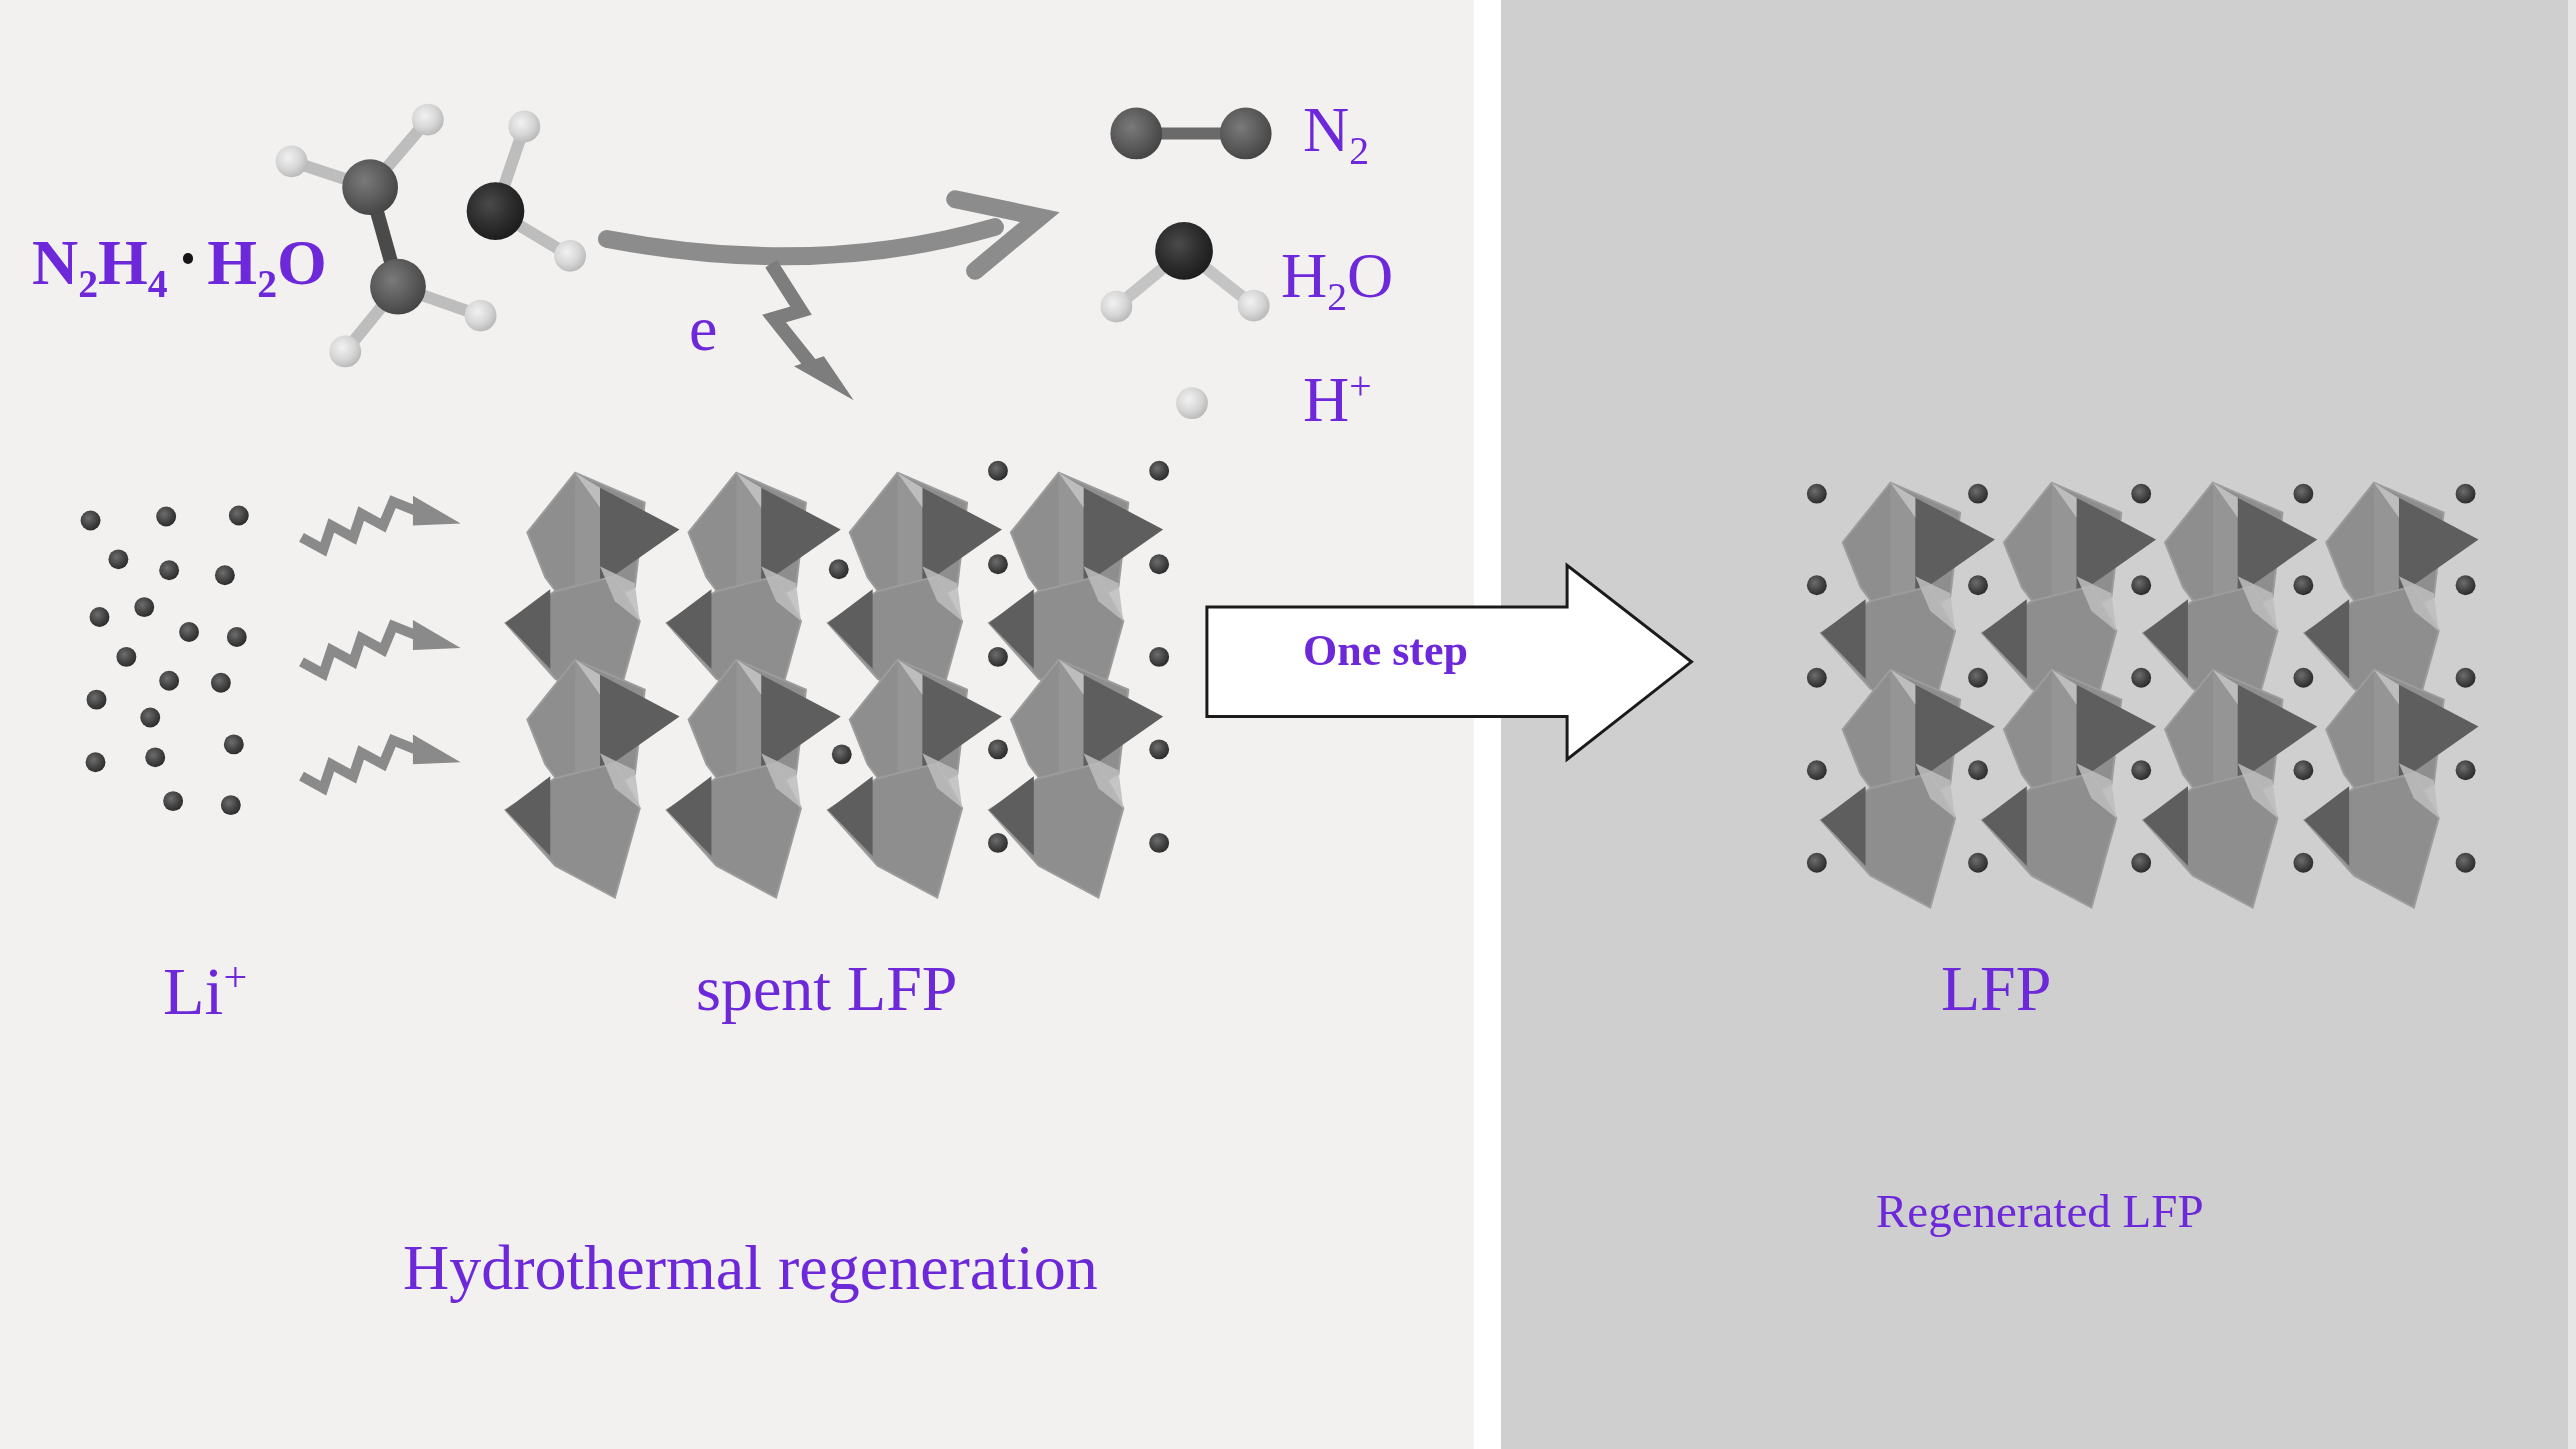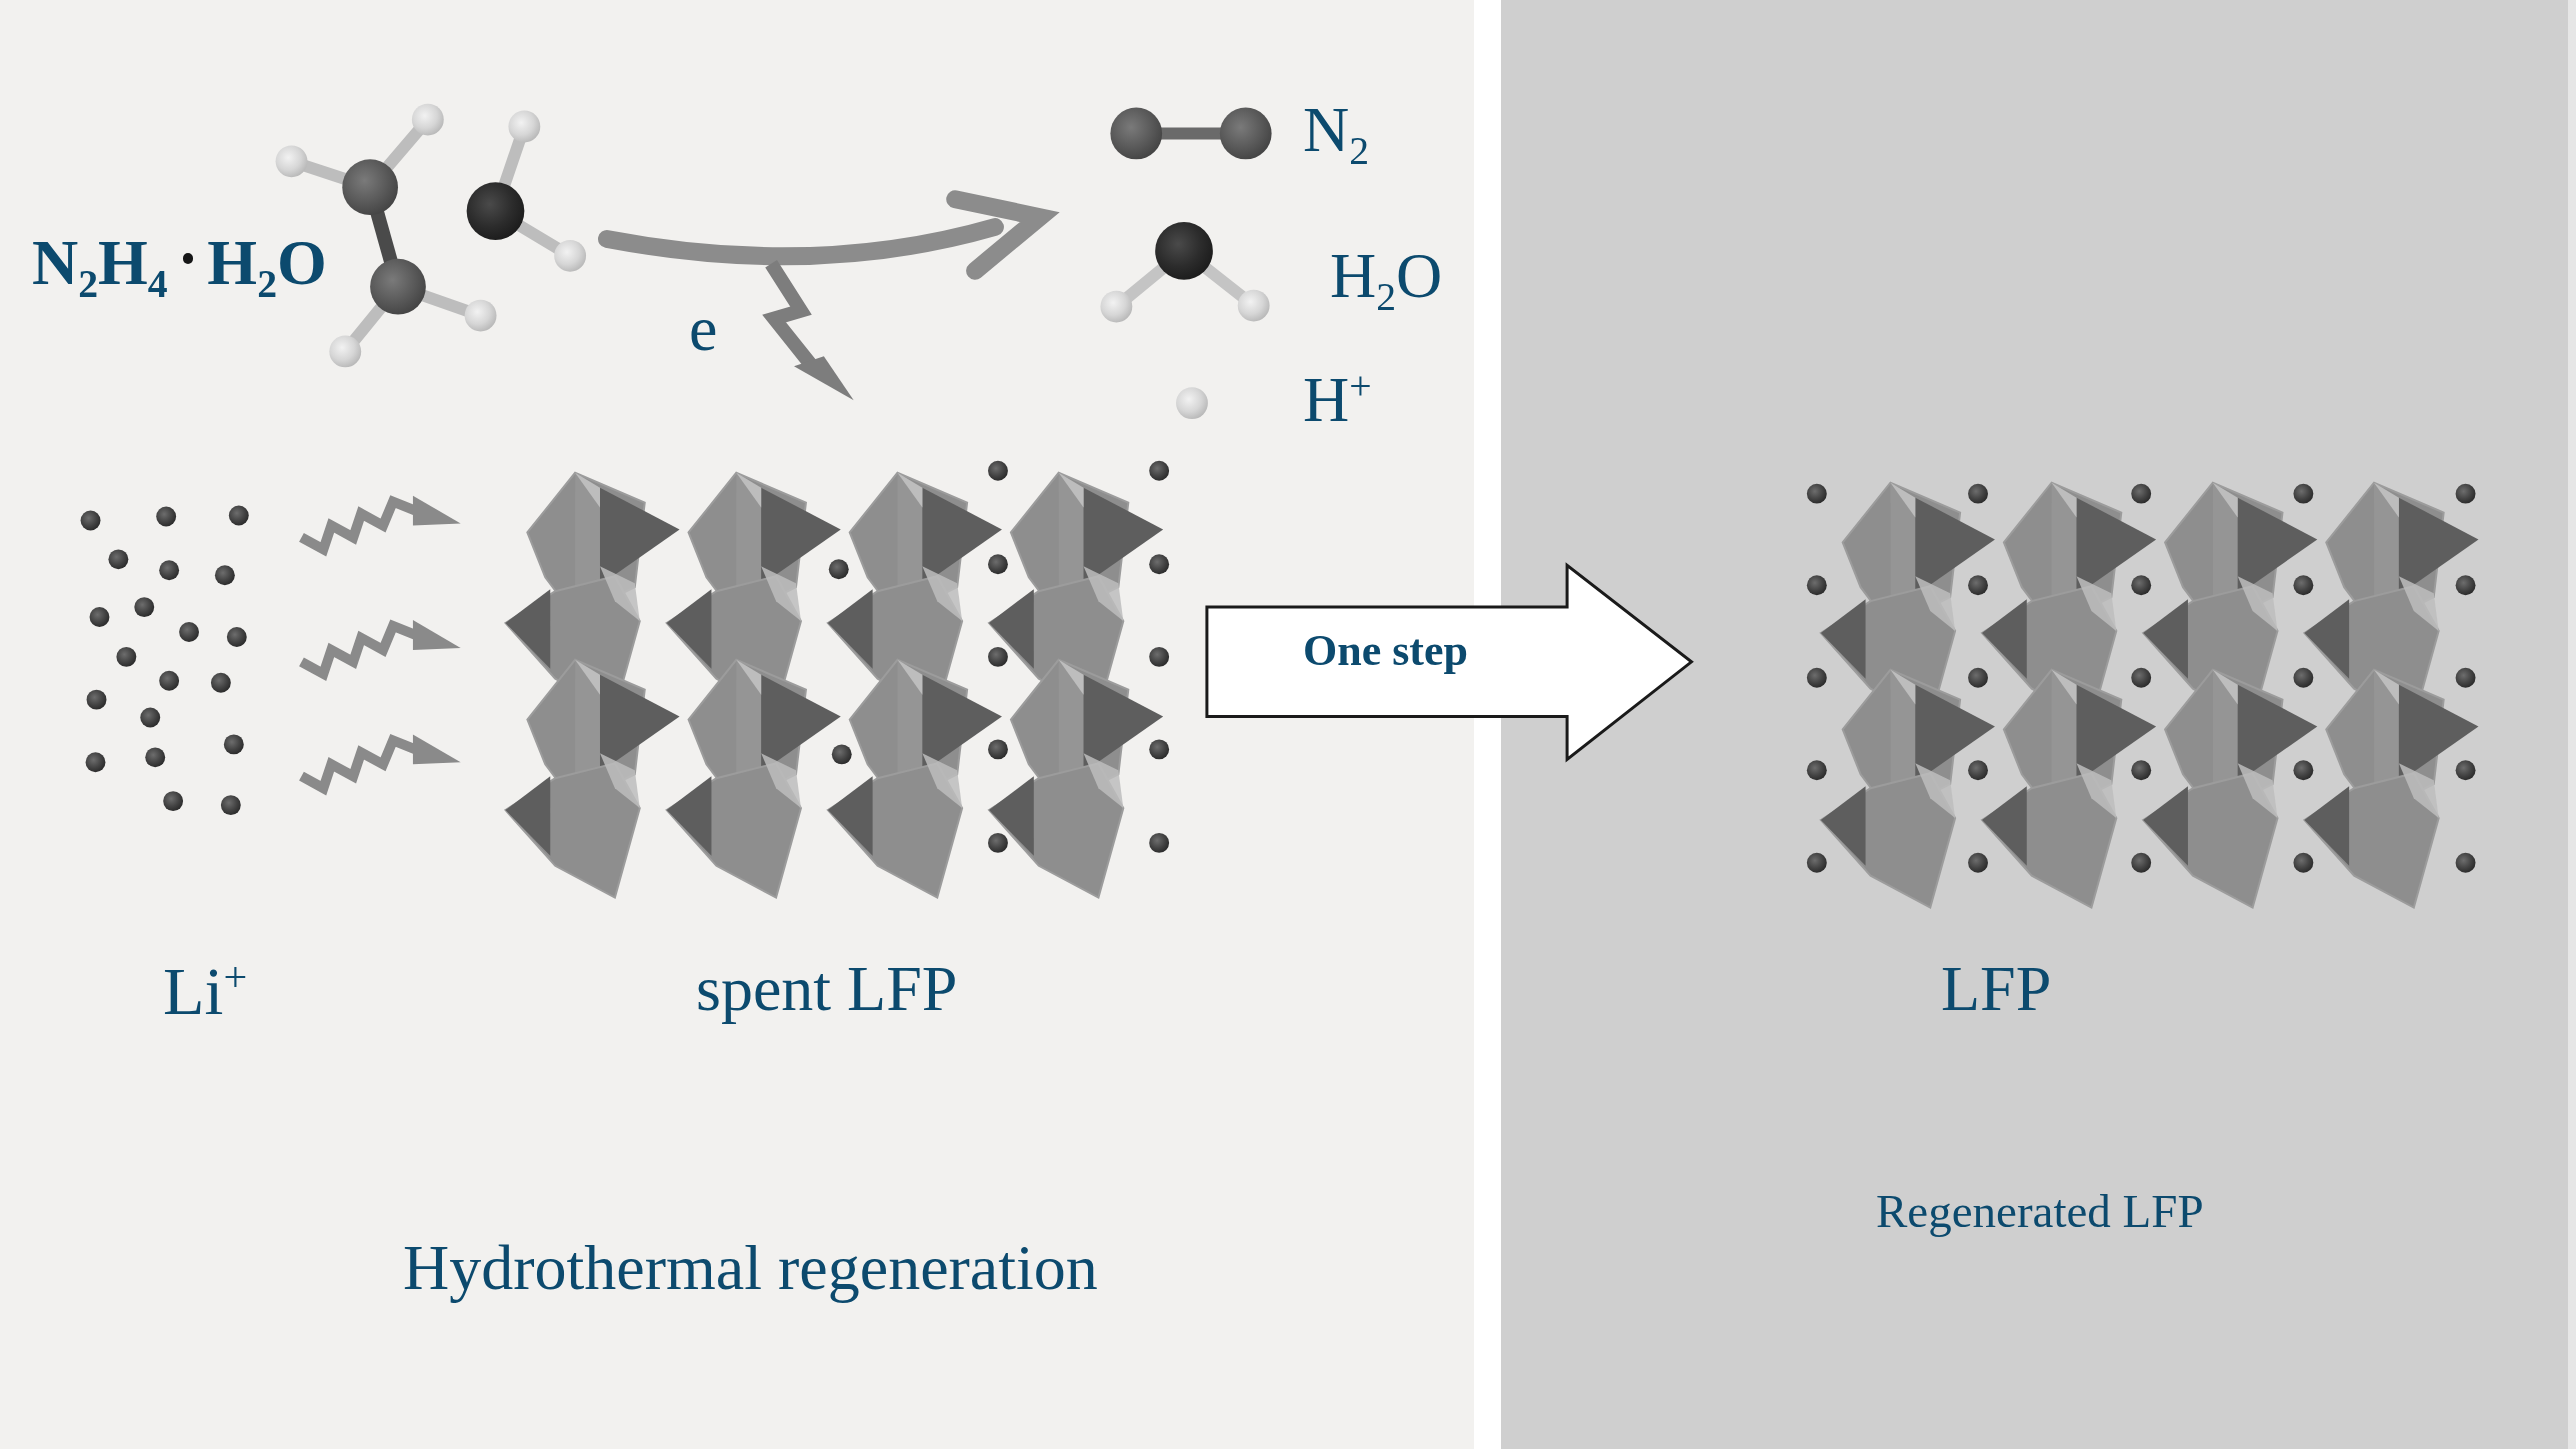--- a/index.html
+++ b/index.html
@@ -3,21 +3,21 @@
 <meta charset="utf-8">
 <style>
   html, body { margin: 0; padding: 0; }
   body { width: 2576px; height: 1450px; overflow: hidden; background: #ffffff; position: relative; }
   .panel { position: absolute; top: 0; height: 1450px; }
   #panel-left { left: 0; width: 1474px; background: #f2f1ef; }
   #panel-gap { left: 1474px; width: 28px; background: #ffffff; }
   #panel-right { left: 1501px; width: 1067px; background: #cfcfcf; }
   #panel-edge { left: 2568px; width: 8px; background: #e6e6e6; }
   svg#art { position: absolute; left: 0; top: 0; }
-  .lbl { position: absolute; font-family: "Liberation Serif", "DejaVu Serif", serif; color: #0c4a6e; white-space: nowrap; line-height: 1; }
+  .lbl { position: absolute; font-family: "Liberation Serif", "DejaVu Serif", serif; color: #6d28d9; white-space: nowrap; line-height: 1; }
   .lbl sub, .lbl sup { font-size: 0.62em; line-height: 0; }
   .lbl sub { vertical-align: -0.32em; }
   .lbl sup { vertical-align: 0.55em; }
   .cdot { display: inline-block; width: 0.16em; height: 0.16em; border-radius: 50%; background: #161616; vertical-align: 0.32em; margin: 0 0.22em 0 0.24em; }
 </style>
 </head>
 <body>
 
 <div class="panel" id="panel-left"></div>
 <div class="panel" id="panel-gap"></div>
@@ -334,21 +334,21 @@
 
 <div class="lbl" style="left:32px; top:231px; font-size:64px;font-weight:bold;">
   <span>N</span><sub>2</sub><span>H</span><sub>4</sub><span class="cdot"></span><span>H</span><sub>2</sub><span>O</span>
 </div>
 
 <div class="lbl" style="left:689px; top:297px; font-size:64px;">e</div>
 
 <div class="lbl" style="left:1303px; top:98px; font-size:64px;">
   <span>N</span><sub>2</sub>
 </div>
-<div class="lbl" style="left:1330px; top:244px; font-size:64px;text-align:center;">
+<div class="lbl" style="left:1281px; top:244px; font-size:64px;text-align:center;">
   <span>H</span><sub>2</sub><span>O</span>
 </div>
 <div class="lbl" style="left:1303px; top:368px; font-size:64px;">
   <span>H</span><sup>+</sup>
 </div>
 
 <div class="lbl" style="left:1303px; top:629px; font-size:44px;font-weight:bold;">One step</div>
 
 <div class="lbl" style="left:163px; top:957px; font-size:68px;">
   <span>Li</span><sup>+</sup>

